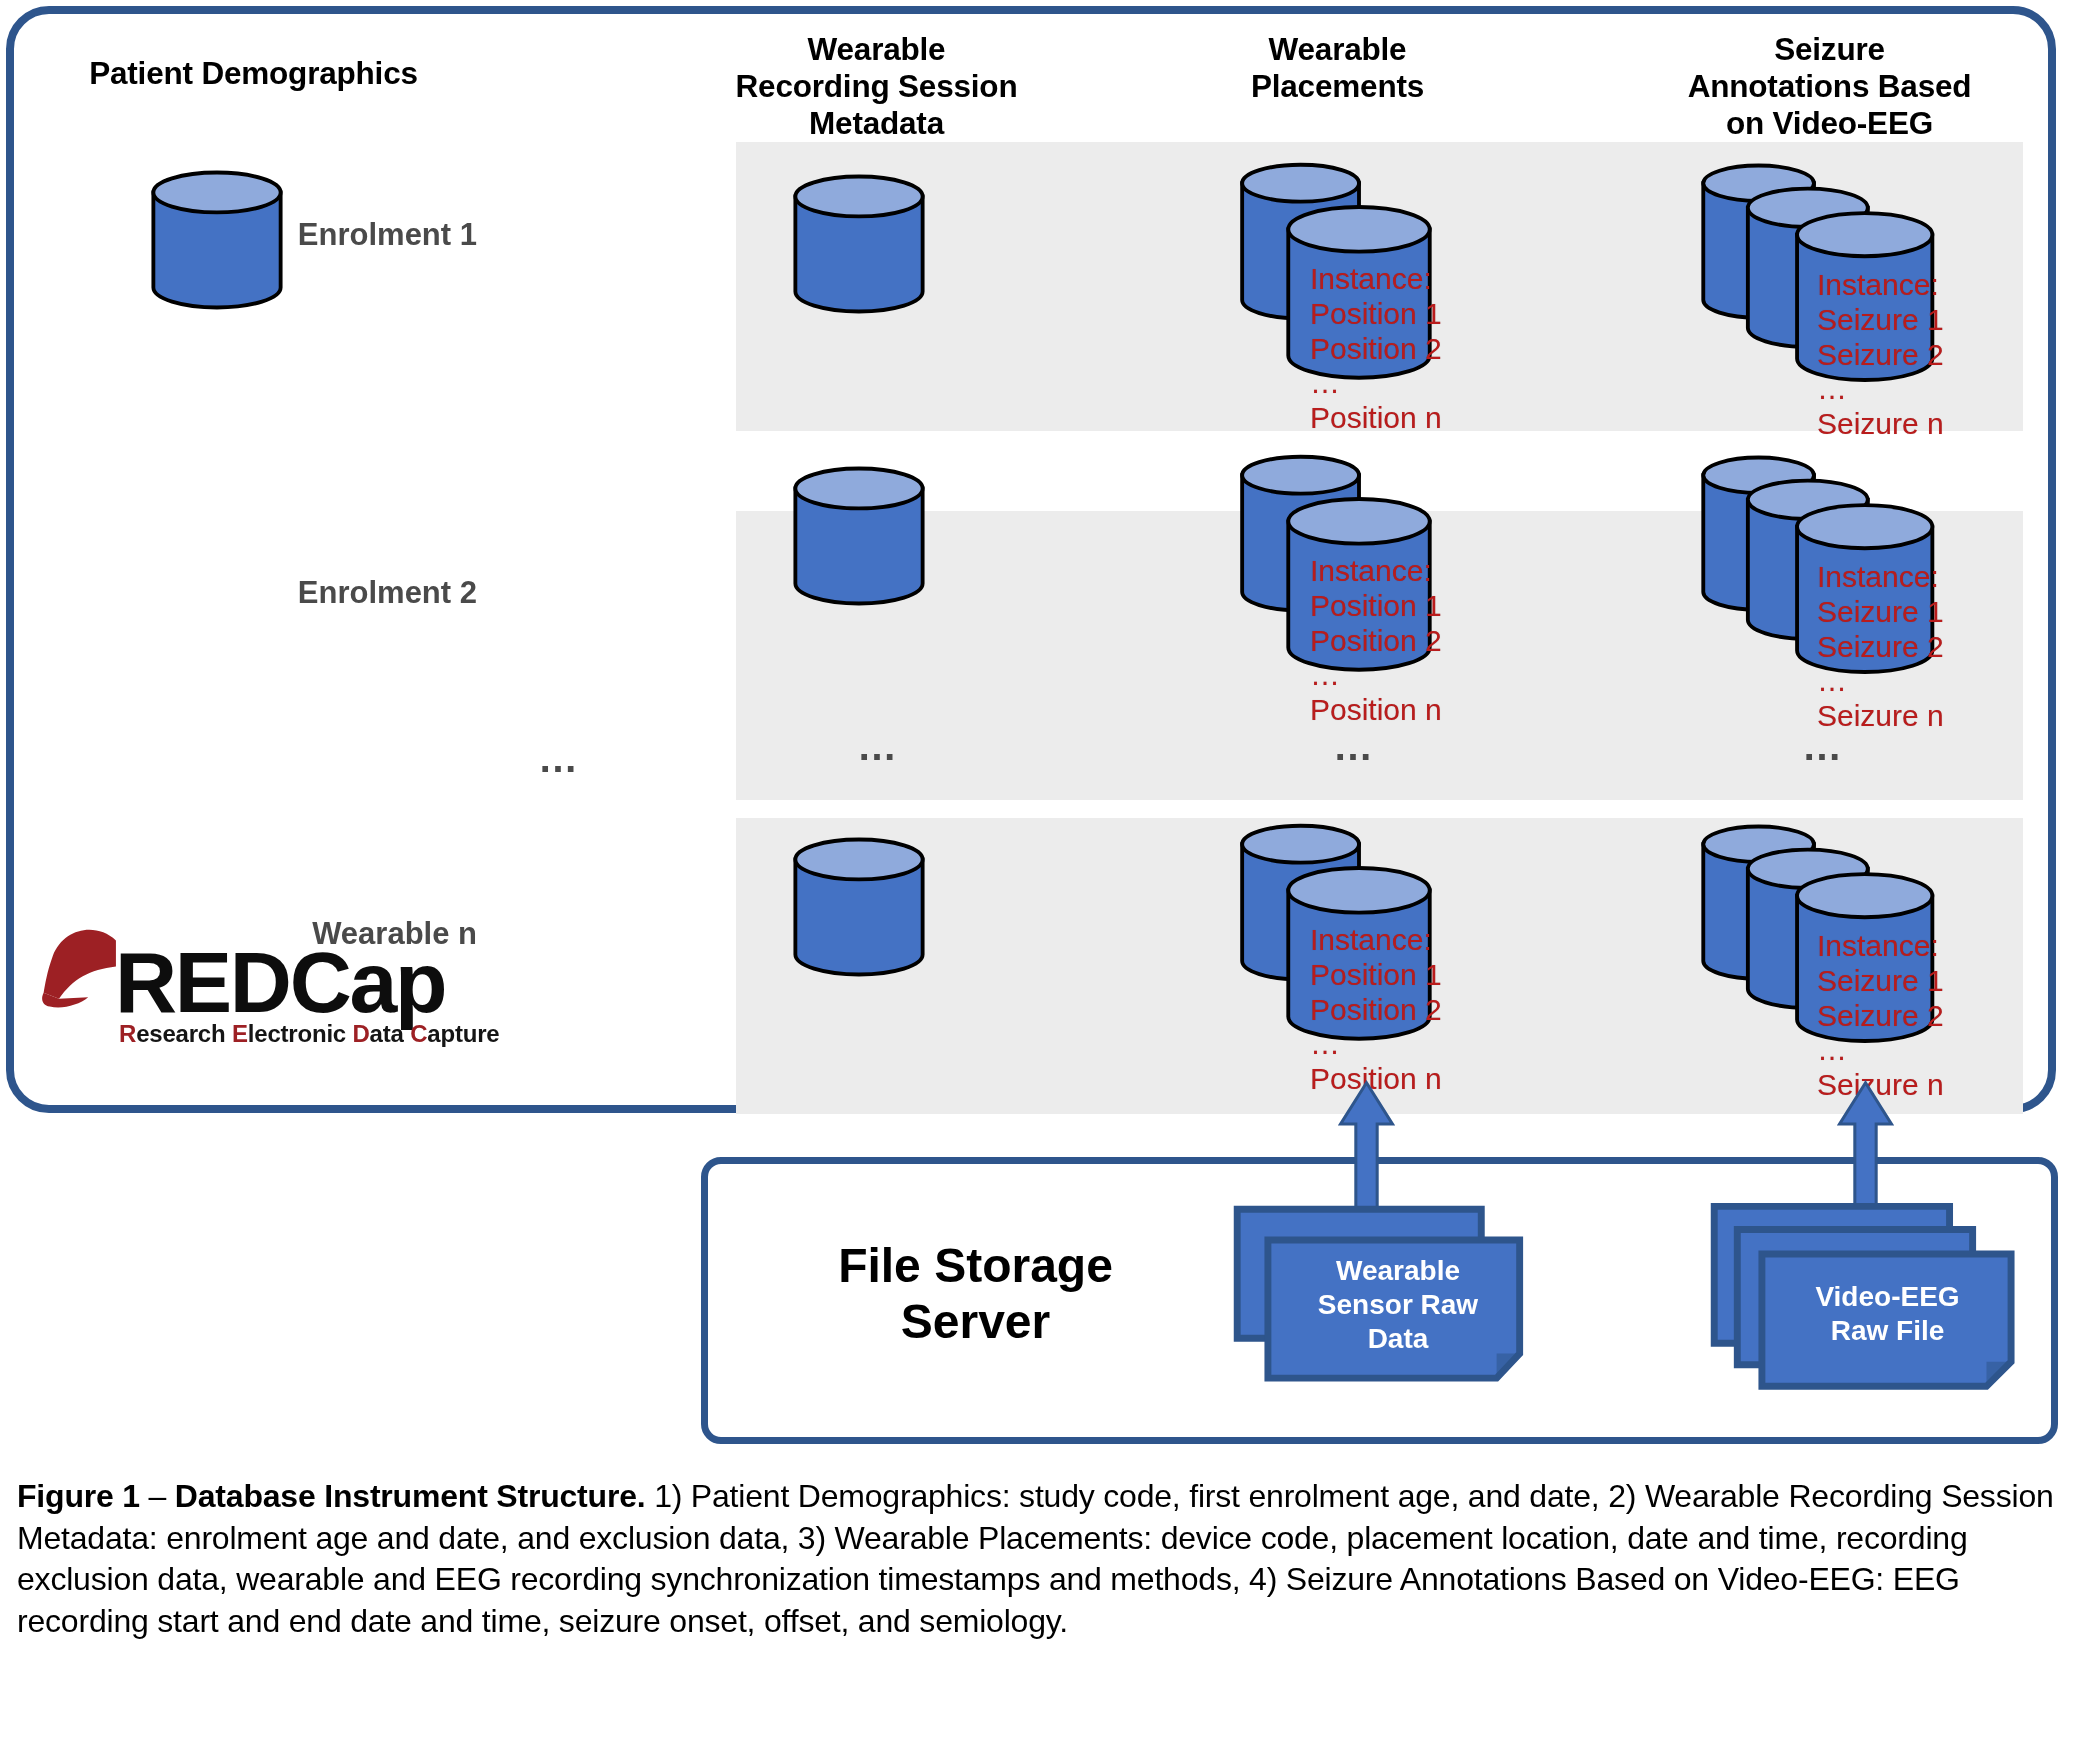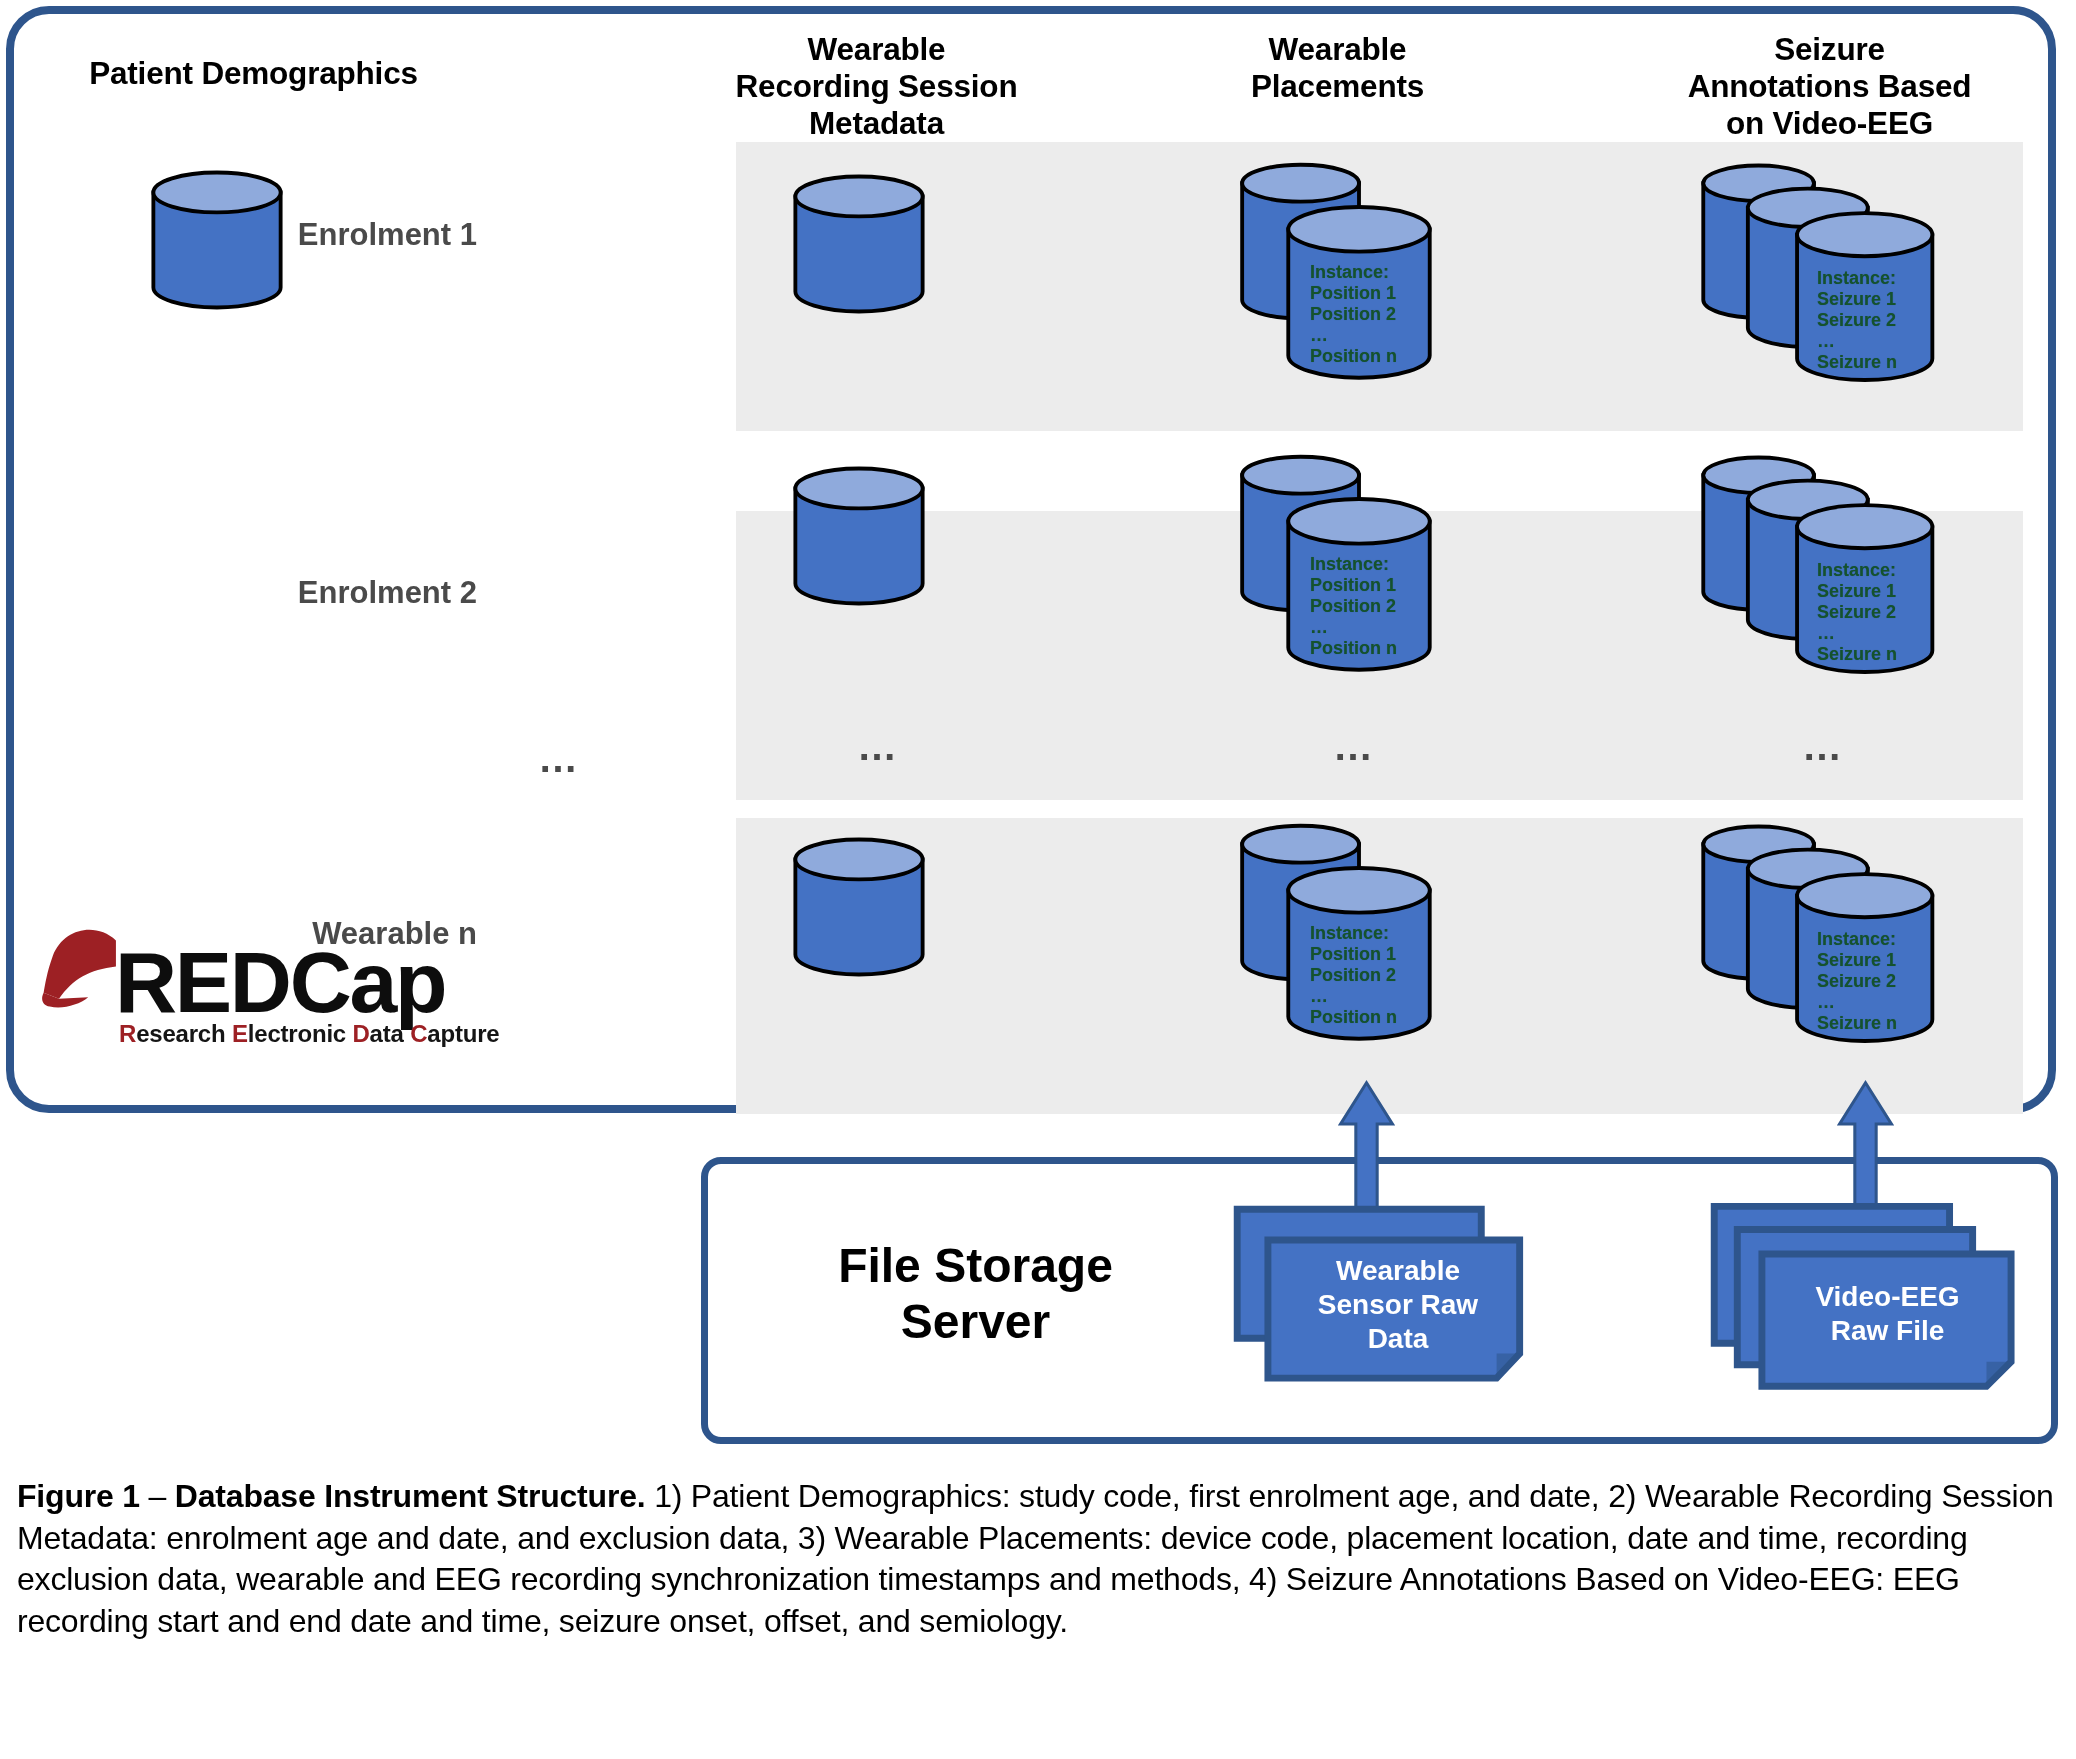--- a/index.html
+++ b/index.html
@@ -45,21 +45,21 @@
   }
   #ell-col1{left:538px;top:738px;}
   #ell-col2{left:857px;top:726px;}
   #ell-col3{left:1333px;top:726px;}
   #ell-col4{left:1802px;top:726px;}
 
   
   .cyl{position:absolute;}
   .cyl svg{display:block;overflow:visible;}
   .cyl-text{
-    position:absolute;color:#14532d;font-weight:bold;font-size:18px;
+    position:absolute;color:#b91c1c;font-weight:normal;font-size:30px;
     line-height:1.16;white-space:pre-line;pointer-events:none;
     text-shadow:0 0 0.8px rgba(0,0,0,.25);
   }
 
   
   #redcap-logo{position:absolute;left:42px;top:922px;width:407px;height:134px;}
   #redcap-logo .word{
     position:absolute;left:73px;top:10.8px;
     font-size:86px;font-weight:bold;color:#0d0d0d;letter-spacing:-2.3px;
     font-family:"Liberation Sans", sans-serif;

